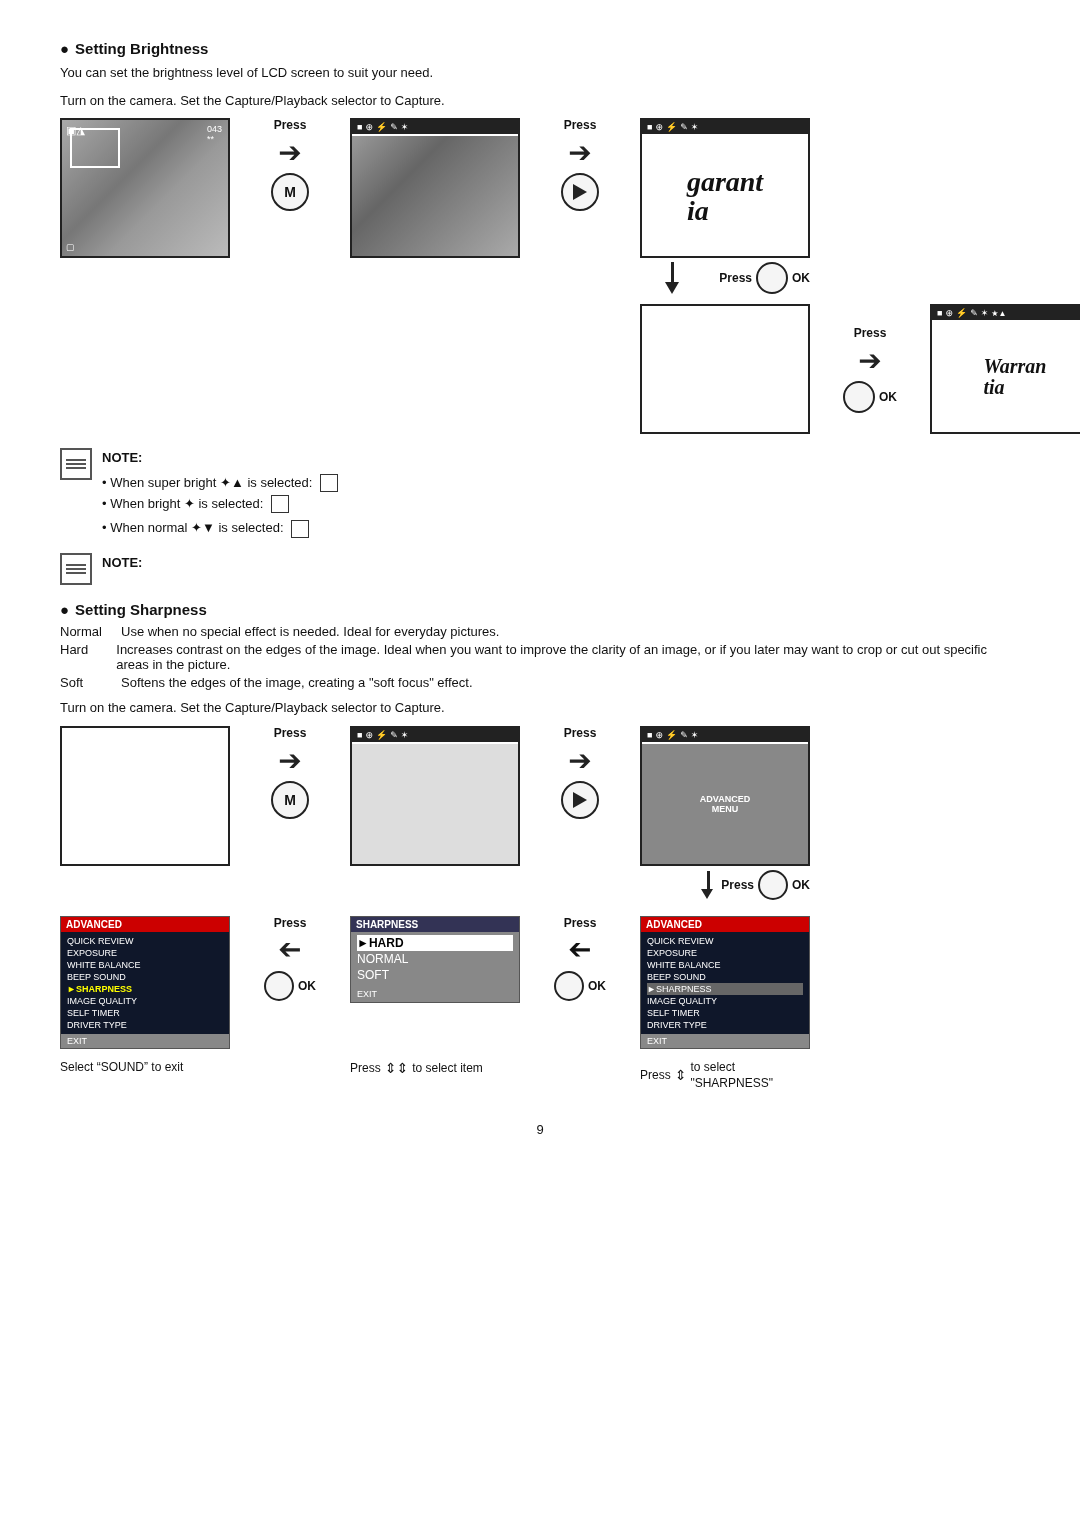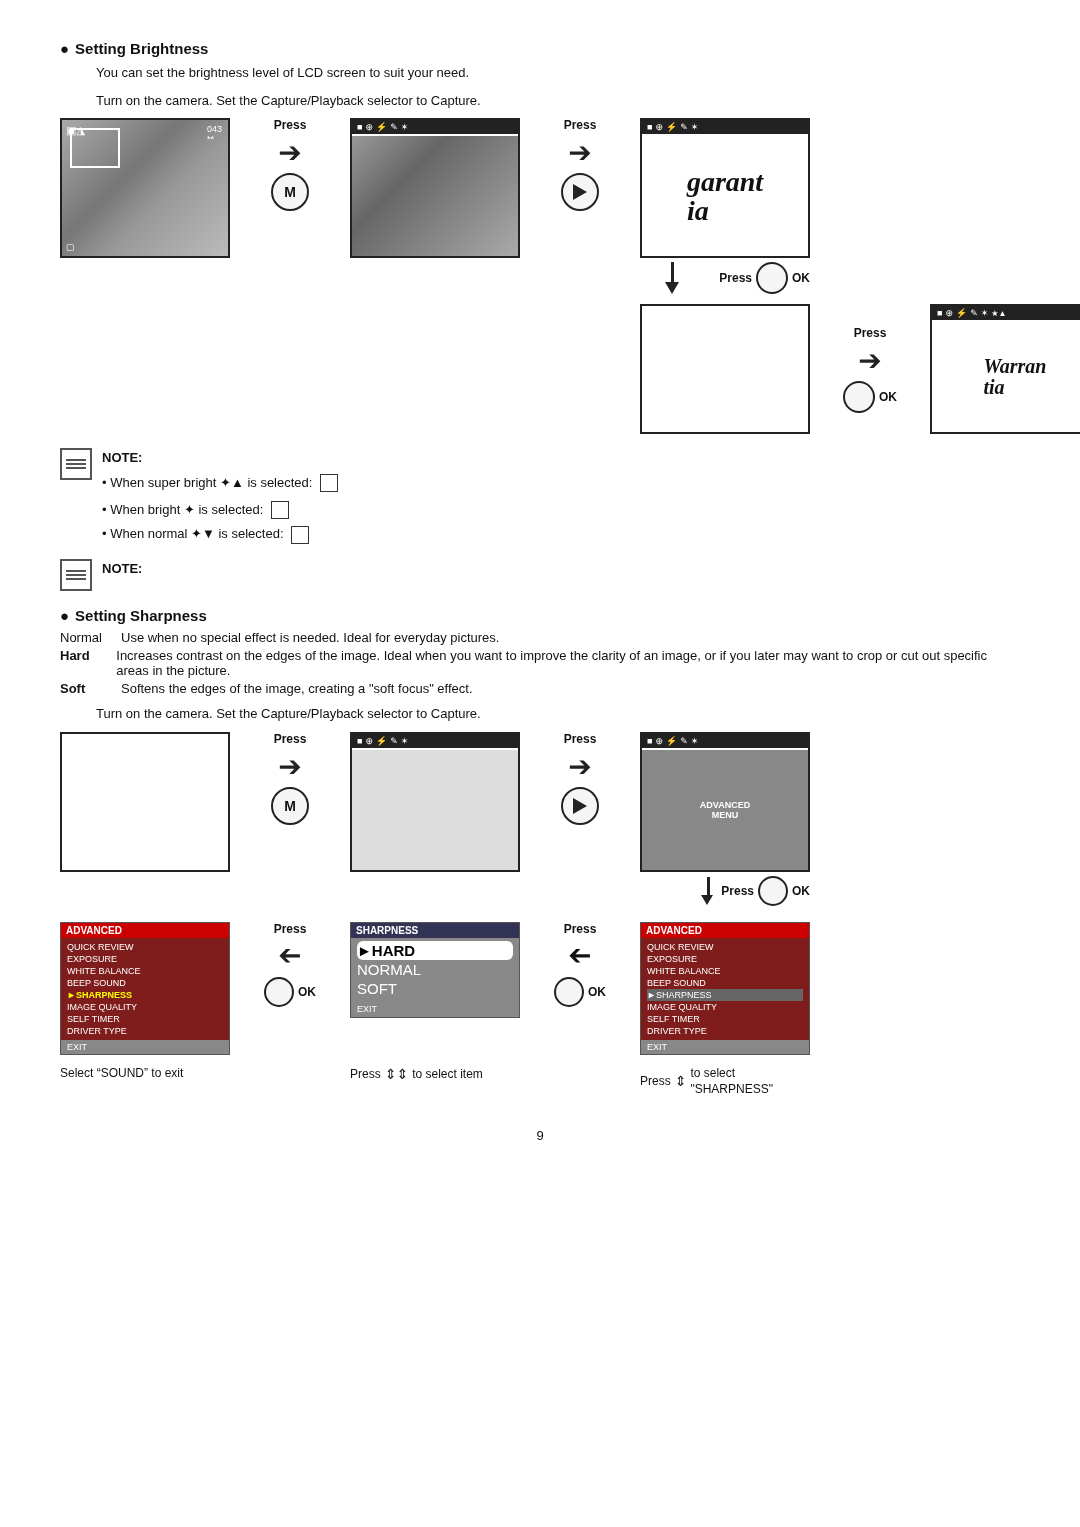--- a/index.html
+++ b/index.html
@@ -13,21 +13,21 @@
       padding: 40px 60px;
     }
     .section-title {
       font-weight: bold;
       font-size: 15px;
       margin-bottom: 6px;
       display: flex;
       align-items: center;
       gap: 6px;
     }
-    .desc-text { margin-bottom: 8px; line-height: 1.5; margin-left: 36px; }
+    .desc-text { margin-bottom: 8px; line-height: 1.5; }
     .step-box-blank {
       border: 2px solid #222;
       width: 170px;
       height: 140px;
       background: #fff;
       flex-shrink: 0;
     }
     .arrow-block {
       display: flex;
       flex-direction: column;
@@ -136,34 +136,34 @@
       text-transform: uppercase;
     }
     .menu-header-blue {
       background: #335;
       color: #fff;
       font-weight: bold;
       font-size: 10px;
       padding: 2px 5px;
       text-transform: uppercase;
     }
-    .menu-items { padding: 3px 6px; background: #7f1d1d; color: #fff; }
+    .menu-items { padding: 3px 6px; background: #0f172a; color: #fff; }
     .menu-item { padding: 1px 0; font-size: 9px; text-transform: uppercase; }
     .menu-item.selected { color: #ff0; font-weight: bold; }
     .menu-item.highlighted { background: #666; }
     .menu-exit { background: #888; color: #fff; padding: 2px 6px; font-size: 9px; text-transform: uppercase; }
 
     .sharpness-box {
       border: 1px solid #555;
       width: 170px;
       font-size: 9px;
       flex-shrink: 0;
     }
     .sharpness-items { padding: 3px 6px; background: #888; color: #fff; }
-    .sharpness-item { padding: 1px 0; font-size: 15px; text-transform: uppercase; border-radius: 6px; }
+    .sharpness-item { padding: 1px 0; font-size: 12px; text-transform: uppercase; }
     .sharpness-item.active { background: #fff; color: #000; font-weight: bold; }
 
     .caption-row {
       display: flex;
       align-items: flex-start;
       margin-top: 10px;
       gap: 0;
     }
     .caption-item {
       width: 170px;
@@ -217,21 +217,21 @@
       right: 6px;
       color: #fff;
       font-size: 9px;
     }
     .page-num {
       text-align: center;
       margin-top: 30px;
       font-size: 13px;
     }
     .sub-row { display: flex; gap: 6px; margin-bottom: 3px; }
-    .sub-col1 { width: 55px; font-weight: bold; }
+    .sub-col1 { width: 55px; font-weight: normal; }
 
     
     .main-flow {
       display: flex;
       align-items: flex-start;
       gap: 0;
     }
     .right-stack {
       display: flex;
       flex-direction: column;
@@ -370,21 +370,21 @@
 
   <div class="note-block">
     <div class="note-icon">
       <div class="note-line"></div>
       <div class="note-line"></div>
       <div class="note-line"></div>
     </div>
     <div class="note-content">
       <div><span class="note-label">NOTE:</span></div>
       <div style="margin-top:4px;">• When super bright <span style="font-size:13px;">✦▲</span> is selected: <span class="small-box"></span></div>
-      <div style="margin-top:6px;">• When bright <span style="font-size:13px;">✦</span> is selected: <span class="small-box"></span></div>
+      <div style="margin-top:0;">• When bright <span style="font-size:13px;">✦</span> is selected: <span class="small-box"></span></div>
       <div style="margin-top:4px;">• When normal <span style="font-size:13px;">✦▼</span> is selected: <span class="small-box"></span></div>
     </div>
   </div>
 
   <div class="note-block">
     <div class="note-icon">
       <div class="note-line"></div>
       <div class="note-line"></div>
       <div class="note-line"></div>
     </div>

